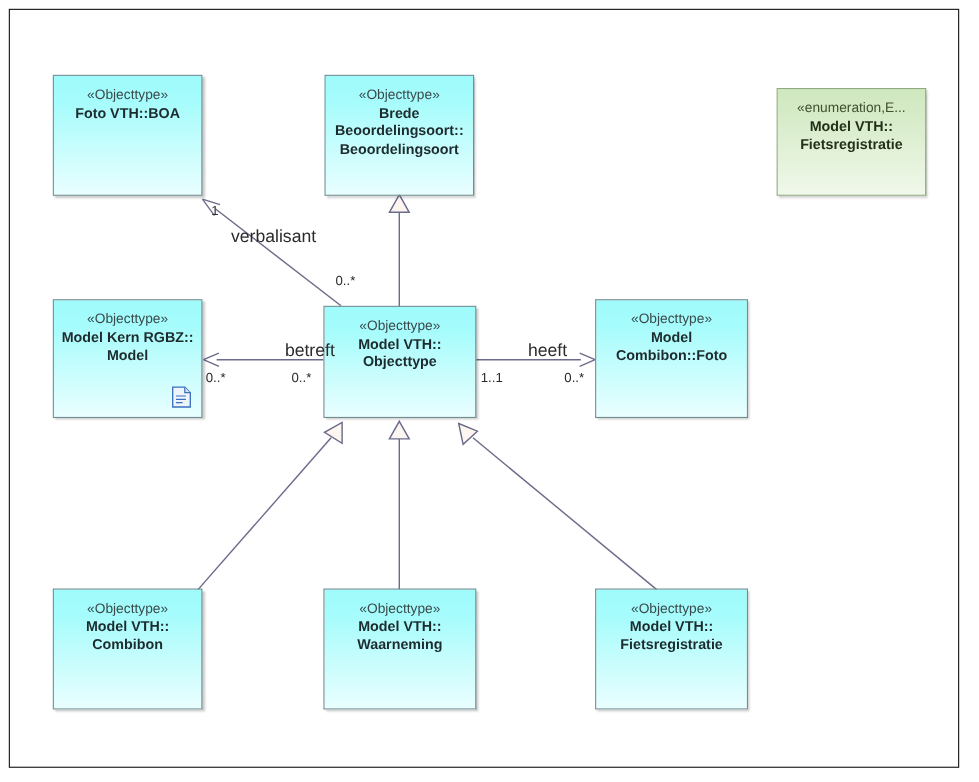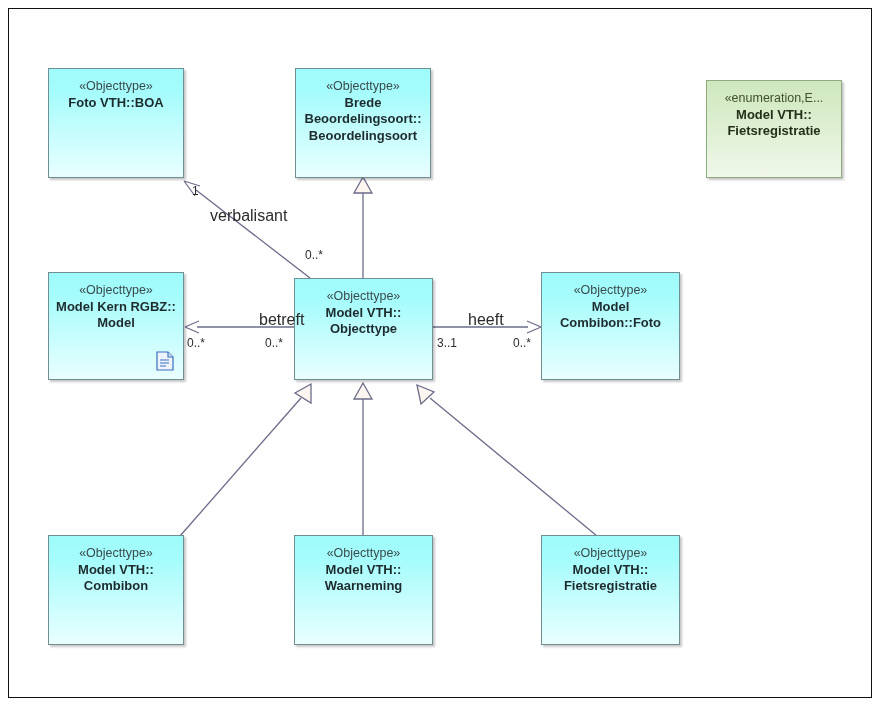--- a/index.html
+++ b/index.html
@@ -170,17 +170,17 @@
   </div>
 
   <div class="elabel" style="left:210px;top:207px;">verbalisant</div>
   <div class="mult" style="left:192px;top:184px;">1</div>
   <div class="mult" style="left:305px;top:248px;">0..*</div>
 
   <div class="elabel" style="left:219px;top:311px;margin-left:40px;">betreft</div>
   <div class="mult" style="left:187px;top:336px;">0..*</div>
   <div class="mult" style="left:265px;top:336px;">0..*</div>
 
-  <div class="elabel" style="left:468px;top:311px;">heeft</div>
-  <div class="mult" style="left:437px;top:336px;">3..1</div>
+  <div class="elabel" style="left:480px;top:311px;">heeft</div>
+  <div class="mult" style="left:437px;top:336px;">1..1</div>
   <div class="mult" style="left:513px;top:336px;">0..*</div>
 
 </div>
 
 </body></html>

